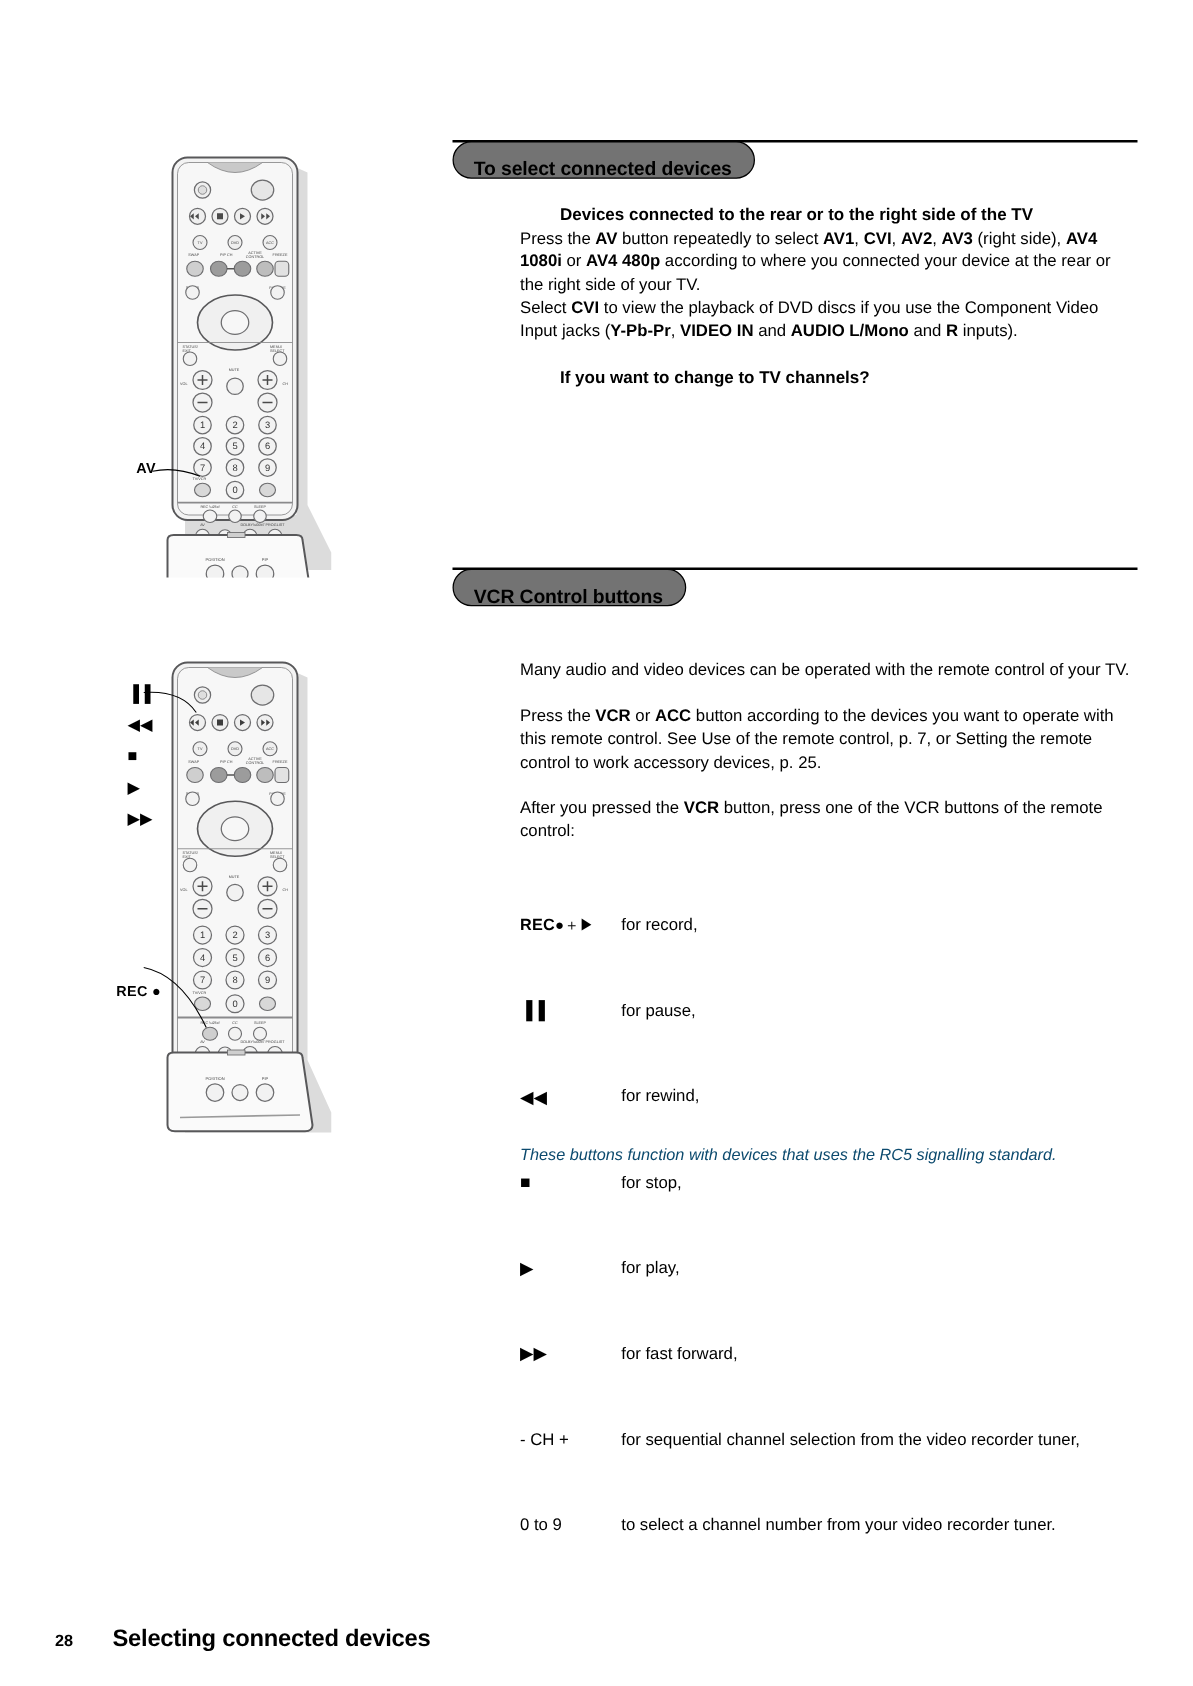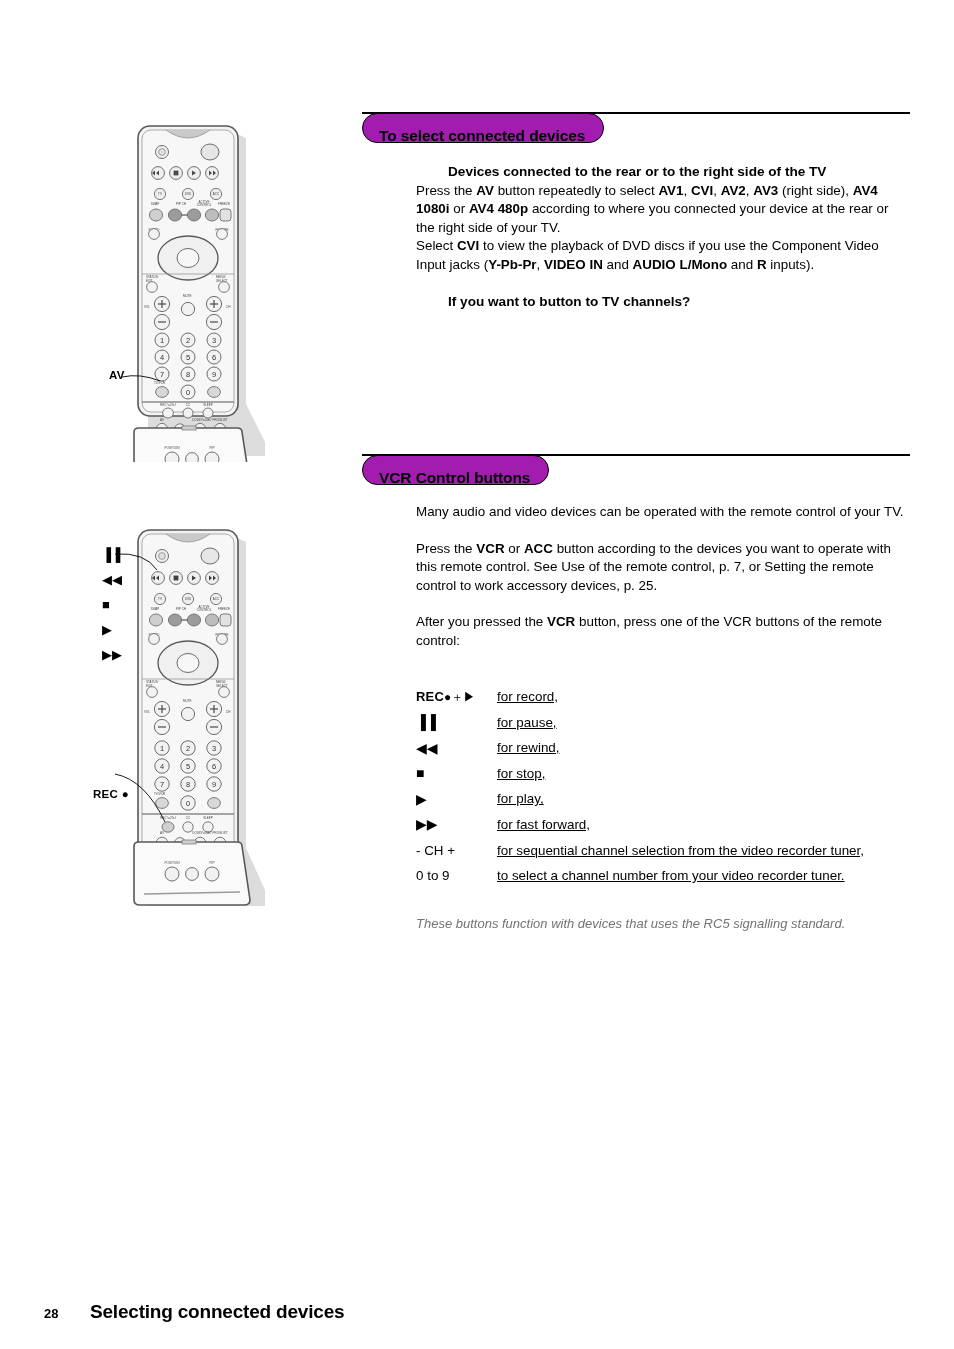--- a/index.html
+++ b/index.html
@@ -31,21 +31,21 @@
     height: 2px;
     background: #000;
   }
   .section-head .pill {
     position: absolute;
     left: 0;
     top: 1px;
     height: 30px;
     border: 1.6px solid #000;
     border-radius: 16px;
-    background: #a21caf;
+    background: #737373;
     display: flex;
     align-items: center;
     padding: 16px 18px 0 16px;
     box-sizing: border-box;
   }
   .section-head .pill span {
     font-size: 15.5px;
     font-weight: bold;
     letter-spacing: -0.1px;
     white-space: nowrap;
@@ -67,52 +67,52 @@
     font-size: 13.6px;
     font-weight: bold;
     line-height: 18.6px;
     margin: 0;
     padding-left: 32px;
   }
   .gap { height: 18px; }
   .note {
     font-size: 13px;
     font-style: italic;
-    color: #737373;
+    color: #0c4a6e;
     line-height: 18px;
     margin: 0;
   }
 
   
   .vcr-table {
     position: absolute;
     left: 416px;
     width: 494px;
   }
   .vcr-row {
     display: flex;
     align-items: flex-start;
     height: 25.6px;
+    margin-top: 43px;
   }
   .vcr-key {
     width: 81px;
     flex: 0 0 81px;
     font-size: 13.4px;
     line-height: 19px;
     display: flex;
     align-items: center;
     height: 19px;
   }
   .vcr-desc {
     font-size: 13.4px;
     line-height: 19px;
     height: 19px;
     display: flex;
     align-items: center;
-    text-decoration: underline;
   }
   .kb { font-weight: bold; font-size: 13px; letter-spacing: .2px;}
   .glyph { font-size: 12px; line-height: 1; }
   .glyph-lg { font-size: 14px; line-height: 1; }
 
   
   .footer {
     position: absolute;
     left: 44px;
     bottom: 26px;
@@ -461,31 +461,31 @@
   <div class="pill">
     <span>To select connected devices</span>
   </div>
 </div>
 
 <div class="txt-col" style="top:163px;">
   <p class="h-sub">Devices connected to the rear or to the right side of the TV</p>
   <p class="p"><span>Press the </span><b>AV</b><span> button repeatedly to select </span><b>AV1</b><span>, </span><b>CVI</b><span>, </span><b>AV2</b><span>, </span><b>AV3</b><span> (right side), </span><b>AV4 1080i</b><span> or </span><b>AV4 480p</b><span> according to where you connected your device at the rear or the right side of your TV.</span></p>
   <p class="p"><span>Select </span><b>CVI</b><span> to view the playback of DVD discs if you use the Component Video Input jacks (</span><b>Y-Pb-Pr</b><span>, </span><b>VIDEO IN</b><span> and </span><b>AUDIO L/Mono</b><span> and </span><b>R</b><span> inputs).</span></p>
   <div class="gap"></div>
-  <p class="h-sub">If you want to button to TV channels?</p>
+  <p class="h-sub">If you want to change to TV channels?</p>
 </div>
 
 <div class="section-head" style="top:454px;">
   <div class="rule"></div>
   <div class="pill">
     <span>VCR Control buttons</span>
   </div>
 </div>
 
-<div class="txt-col" style="top:503px;">
+<div class="txt-col" style="top:527px;">
   <p class="p">Many audio and video devices can be operated with the remote control of your TV.</p>
   <div class="gap"></div>
   <p class="p"><span>Press the </span><b>VCR</b><span> or </span><b>ACC</b><span> button according to the devices you want to operate with this remote control. See Use of the remote control, p. 7, or Setting the remote control to work accessory devices, p. 25.</span></p>
   <div class="gap"></div>
   <p class="p"><span>After you pressed the </span><b>VCR</b><span> button, press one of the VCR buttons of the remote control:</span></p>
 </div>
 
 <div class="vcr-table" style="top:687px;">
     <div class="vcr-row">
       <div class="vcr-key">

